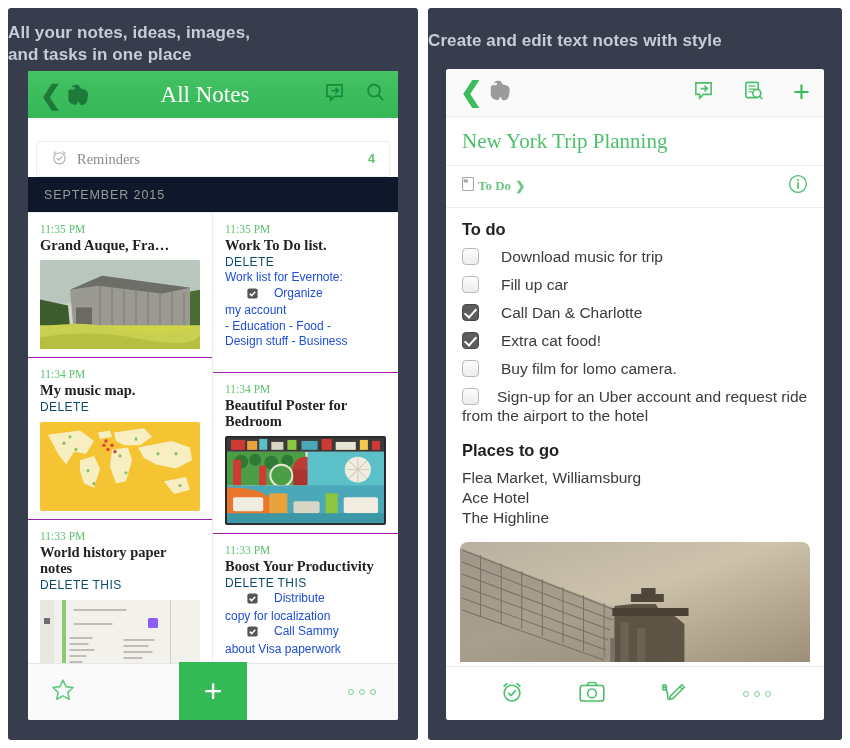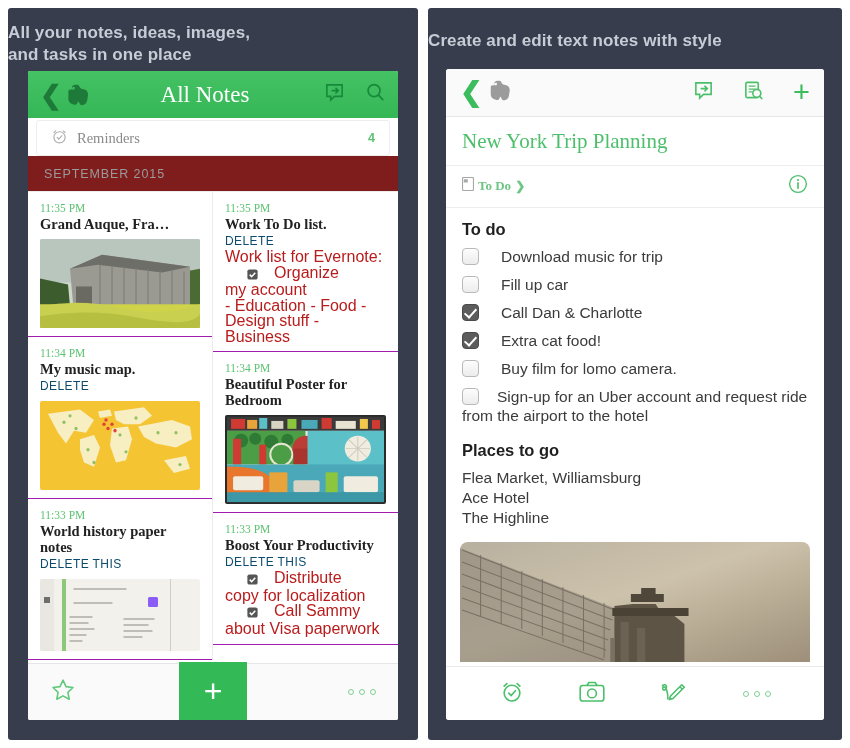--- a/index.html
+++ b/index.html
@@ -36,44 +36,44 @@
     position:absolute;left:0;right:16px;text-align:center;
     color:#fff;font-family:"Liberation Serif",serif;font-size:23px;
     pointer-events:none;
   }
   .nav-right{margin-left:auto;display:flex;align-items:center;gap:20px;z-index:2;}
 
   
   .reminders{
     height:41px;background:#fff;border-bottom:1px solid #e9e9e9;
     display:flex;align-items:center;padding:0 14px;box-sizing:border-box;
-    margin:2px 8px 0 8px;border:1px solid #ededed;border-radius:3px;height:36px;justify-content:space-between;
+    margin:23px 8px 0 8px;border:1px solid #ededed;border-radius:3px;height:36px;justify-content:space-between;
   }
   .rem-label{
     font-family:"Liberation Serif",serif;font-size:14.5px;color:#8a8a8a;margin-left:9px;
   }
   .rem-count{margin-left:auto;color:#5cc271;font-size:12.5px;font-weight:bold;}
 
   .month{
-    background:#7f1d1d;color:#9a9a9a;font-size:12.5px;letter-spacing:.9px;
+    background:#0f172a;color:#9a9a9a;font-size:12.5px;letter-spacing:.9px;
     padding:11px 0 10px 16px;border-bottom:1px solid #ededed;
   }
 
   
   .grid{display:flex;}
   .col{width:50%;box-sizing:border-box;}
   .col-left{border-right:1px solid #ececec;}
   .note{padding:10px 12px 8px 12px;border-bottom:1px solid #a21caf;box-sizing:border-box;}
   .note-time{color:#5cc271;font-family:"Liberation Serif",serif;font-size:11.5px;margin-bottom:2px;}
   .note-title{
     font-family:"Liberation Serif",serif;font-size:14.5px;color:#222;font-weight:bold;
     line-height:16px;margin-bottom:2px;
   }
   .note-sub{color:#0c4a6e;font-size:12px;letter-spacing:.4px;line-height:15px;}
-  .note-body{color:#b91c1c;font-size:16px;line-height:15.5px;}
+  .note-body{color:#1d4ed8;font-size:12px;line-height:15.5px;}
   .note-body .ck{display:inline-block;vertical-align:-2px;margin:0 16px 0 22px;}
   .note-thumb{margin-top:7px;width:100%;height:89px;border-radius:2px;overflow:hidden;}
   .note-thumb svg{display:block;width:100%;height:100%;}
 
   
   .toolbar{
     position:absolute;left:0;bottom:0;width:100%;height:56px;
     background:#fafafa;border-top:1px solid #e6e6e6;display:flex;align-items:center;
   }
   .tb-star{margin-left:22px;}

